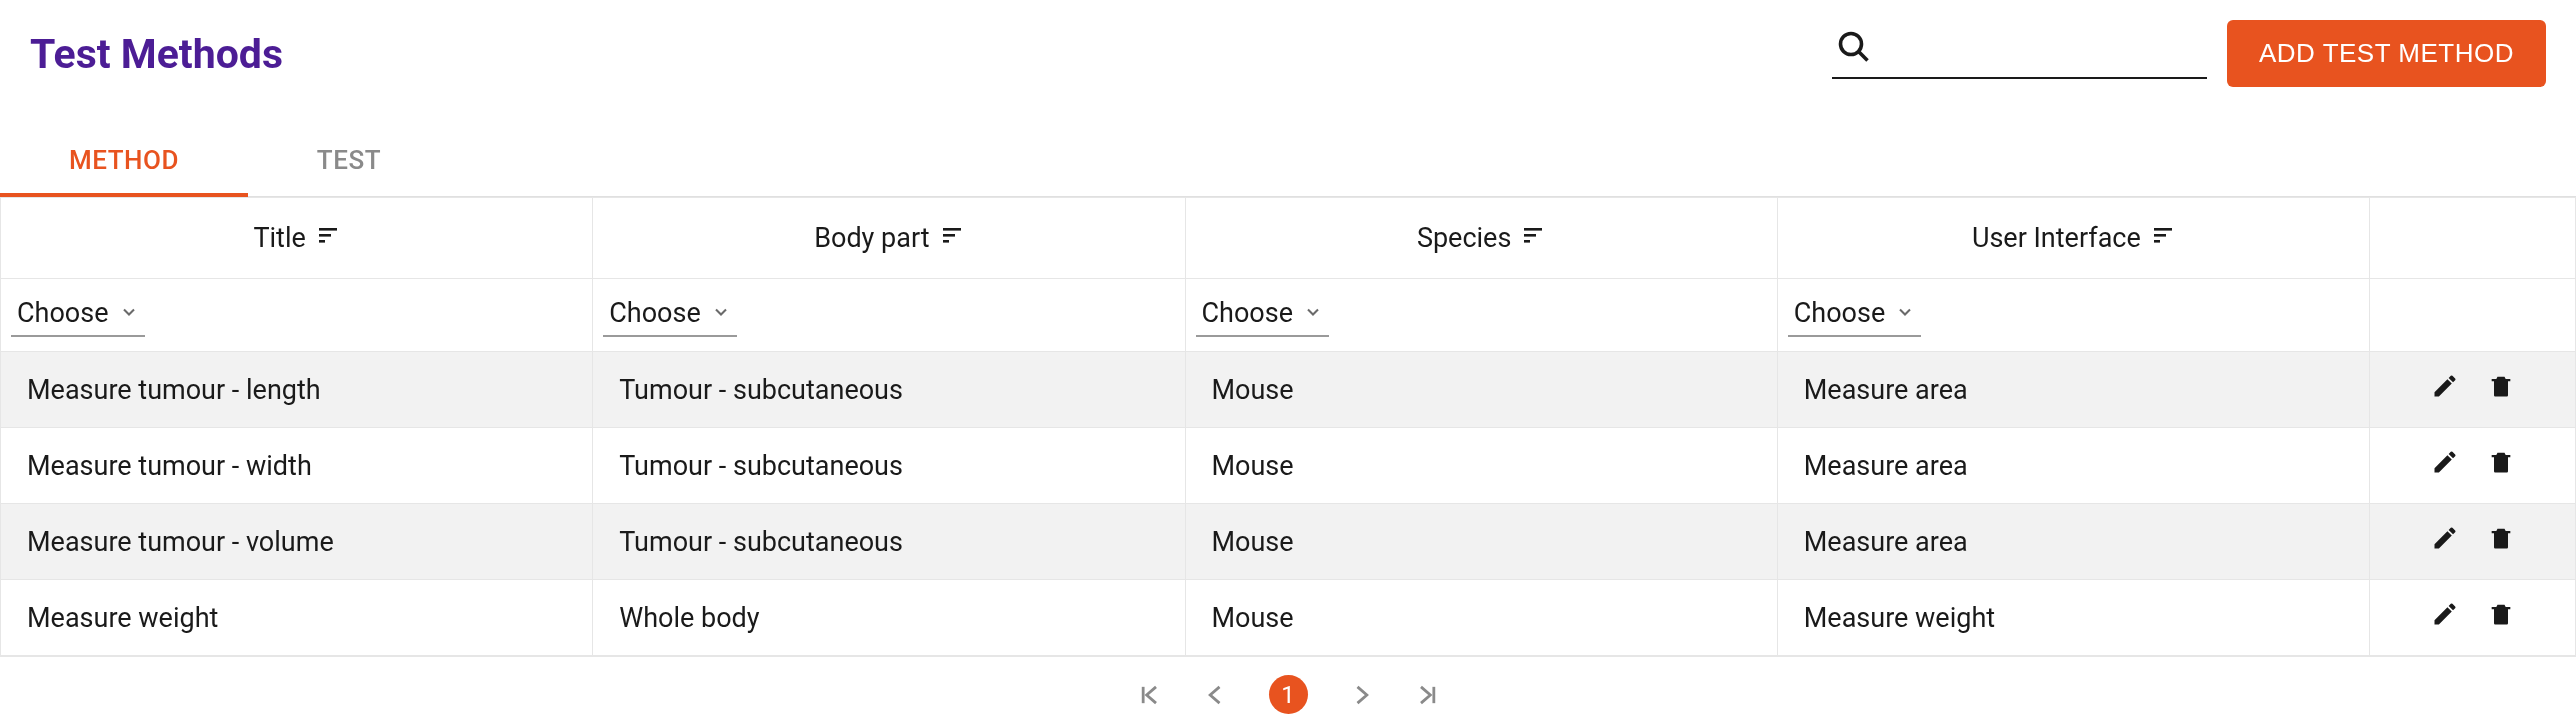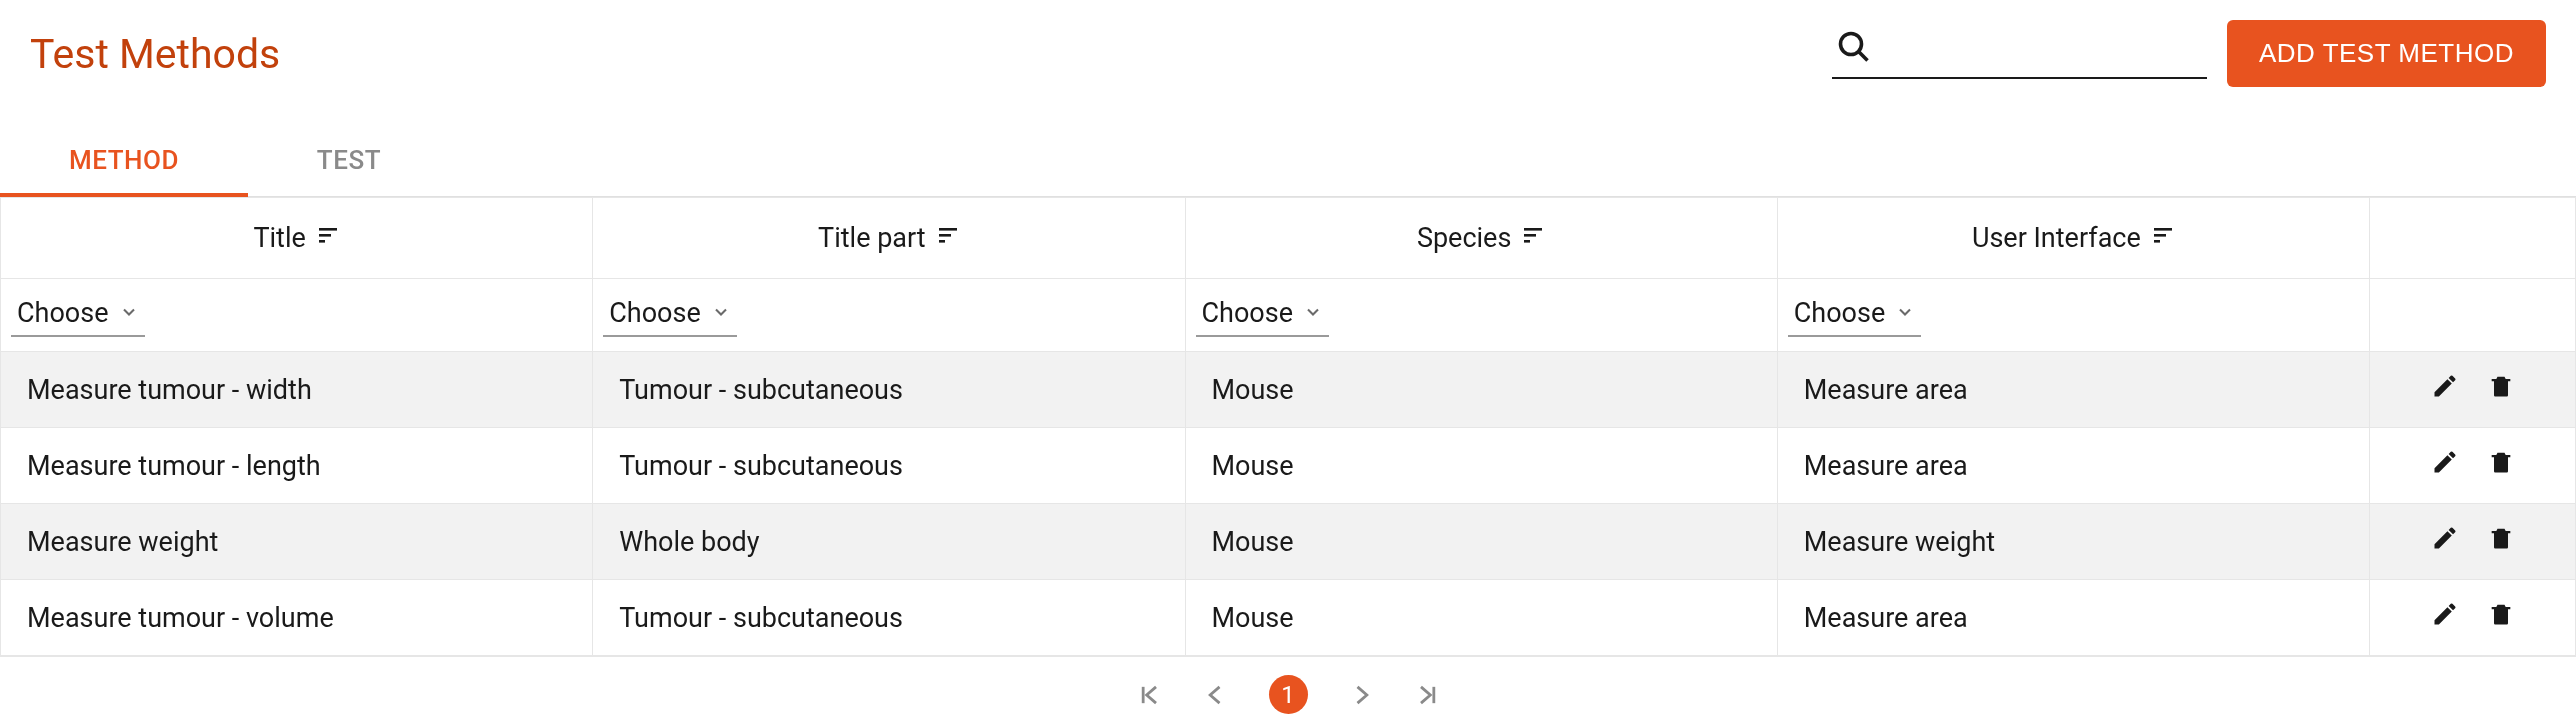--- a/index.html
+++ b/index.html
@@ -12,22 +12,22 @@
   }
   .container { width: 100%; }
   .header {
     display: flex;
     align-items: center;
     justify-content: space-between;
     padding: 20px 30px 10px 30px;
   }
   .page-title {
     font-size: 41px;
-    font-weight: 400;
-    color: #c2410c;
+    font-weight: 700;
+    color: #4c1d95;
   }
   .header-right {
     display: flex;
     align-items: center;
     gap: 20px;
   }
   .search-wrap {
     display: flex;
     align-items: flex-end;
     border-bottom: 2px solid #1a1a1a;
@@ -192,21 +192,21 @@
               <svg width="24" height="24" viewBox="0 0 24 24" fill="#1a1a1a">
                   <rect x="3" y="5" width="18" height="2.6"></rect>
                   <rect x="3" y="11" width="12" height="2.6"></rect>
                   <rect x="3" y="17" width="6" height="2.6"></rect>
                 </svg>
             </span>
           </span>
         </th>
         <th>
           <span class="th-inner">
-            <span>Title part</span>
+            <span>Body part</span>
             <span>
               <svg width="24" height="24" viewBox="0 0 24 24" fill="#1a1a1a">
                   <rect x="3" y="5" width="18" height="2.6"></rect>
                   <rect x="3" y="11" width="12" height="2.6"></rect>
                   <rect x="3" y="17" width="6" height="2.6"></rect>
                 </svg>
             </span>
           </span>
         </th>
         <th>
@@ -274,69 +274,69 @@
                   <polyline points="6 9 12 15 18 9"></polyline>
                 </svg>
             </span>
           </span>
         </td>
         <td></td>
       </tr>
     </thead>
     <tbody class="data-rows" id="rows-body">
     <tr>
+          <td>Measure tumour - length</td>
+          <td>Tumour - subcutaneous</td>
+          <td>Mouse</td>
+          <td>Measure area</td>
+          <td class="action-cell"><span class="icon-btn">
+              <span><svg width="28" height="28" viewBox="0 0 24 24" fill="#1a1a1a">
+                  <path d="M3 17.25V21h3.75L17.81 9.94l-3.75-3.75L3 17.25zM20.71 7.04a1 1 0 0 0 0-1.41l-2.34-2.34a1 1 0 0 0-1.41 0l-1.83 1.83 3.75 3.75 1.83-1.83z"></path>
+                </svg></span>
+            </span><span class="icon-btn">
+              <span><svg width="28" height="28" viewBox="0 0 24 24" fill="#1a1a1a">
+                  <path d="M6 7h12v13a1 1 0 0 1-1 1H7a1 1 0 0 1-1-1V7zm3-3h6l1 2h4v2H4V6h4l1-2z"></path>
+                </svg></span>
+            </span></td>
+        </tr>
+        <tr>
           <td>Measure tumour - width</td>
           <td>Tumour - subcutaneous</td>
           <td>Mouse</td>
           <td>Measure area</td>
           <td class="action-cell"><span class="icon-btn">
               <span><svg width="28" height="28" viewBox="0 0 24 24" fill="#1a1a1a">
                   <path d="M3 17.25V21h3.75L17.81 9.94l-3.75-3.75L3 17.25zM20.71 7.04a1 1 0 0 0 0-1.41l-2.34-2.34a1 1 0 0 0-1.41 0l-1.83 1.83 3.75 3.75 1.83-1.83z"></path>
                 </svg></span>
             </span><span class="icon-btn">
               <span><svg width="28" height="28" viewBox="0 0 24 24" fill="#1a1a1a">
                   <path d="M6 7h12v13a1 1 0 0 1-1 1H7a1 1 0 0 1-1-1V7zm3-3h6l1 2h4v2H4V6h4l1-2z"></path>
                 </svg></span>
             </span></td>
         </tr>
         <tr>
-          <td>Measure tumour - length</td>
+          <td>Measure tumour - volume</td>
           <td>Tumour - subcutaneous</td>
           <td>Mouse</td>
           <td>Measure area</td>
           <td class="action-cell"><span class="icon-btn">
               <span><svg width="28" height="28" viewBox="0 0 24 24" fill="#1a1a1a">
                   <path d="M3 17.25V21h3.75L17.81 9.94l-3.75-3.75L3 17.25zM20.71 7.04a1 1 0 0 0 0-1.41l-2.34-2.34a1 1 0 0 0-1.41 0l-1.83 1.83 3.75 3.75 1.83-1.83z"></path>
                 </svg></span>
             </span><span class="icon-btn">
               <span><svg width="28" height="28" viewBox="0 0 24 24" fill="#1a1a1a">
                   <path d="M6 7h12v13a1 1 0 0 1-1 1H7a1 1 0 0 1-1-1V7zm3-3h6l1 2h4v2H4V6h4l1-2z"></path>
                 </svg></span>
             </span></td>
         </tr>
         <tr>
           <td>Measure weight</td>
           <td>Whole body</td>
           <td>Mouse</td>
           <td>Measure weight</td>
-          <td class="action-cell"><span class="icon-btn">
-              <span><svg width="28" height="28" viewBox="0 0 24 24" fill="#1a1a1a">
-                  <path d="M3 17.25V21h3.75L17.81 9.94l-3.75-3.75L3 17.25zM20.71 7.04a1 1 0 0 0 0-1.41l-2.34-2.34a1 1 0 0 0-1.41 0l-1.83 1.83 3.75 3.75 1.83-1.83z"></path>
-                </svg></span>
-            </span><span class="icon-btn">
-              <span><svg width="28" height="28" viewBox="0 0 24 24" fill="#1a1a1a">
-                  <path d="M6 7h12v13a1 1 0 0 1-1 1H7a1 1 0 0 1-1-1V7zm3-3h6l1 2h4v2H4V6h4l1-2z"></path>
-                </svg></span>
-            </span></td>
-        </tr>
-        <tr>
-          <td>Measure tumour - volume</td>
-          <td>Tumour - subcutaneous</td>
-          <td>Mouse</td>
-          <td>Measure area</td>
           <td class="action-cell"><span class="icon-btn">
               <span><svg width="28" height="28" viewBox="0 0 24 24" fill="#1a1a1a">
                   <path d="M3 17.25V21h3.75L17.81 9.94l-3.75-3.75L3 17.25zM20.71 7.04a1 1 0 0 0 0-1.41l-2.34-2.34a1 1 0 0 0-1.41 0l-1.83 1.83 3.75 3.75 1.83-1.83z"></path>
                 </svg></span>
             </span><span class="icon-btn">
               <span><svg width="28" height="28" viewBox="0 0 24 24" fill="#1a1a1a">
                   <path d="M6 7h12v13a1 1 0 0 1-1 1H7a1 1 0 0 1-1-1V7zm3-3h6l1 2h4v2H4V6h4l1-2z"></path>
                 </svg></span>
             </span></td>
         </tr>

